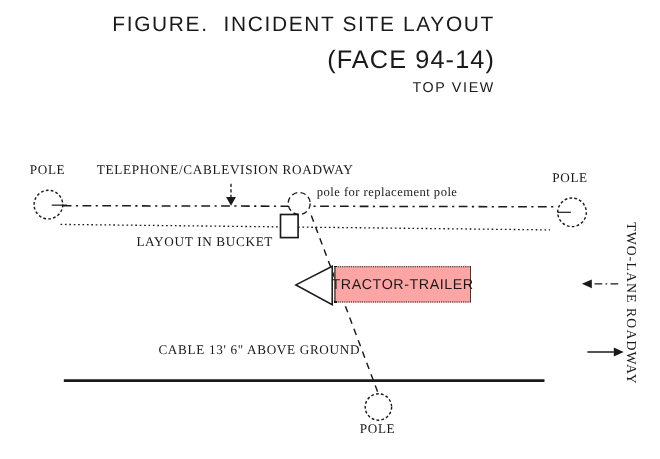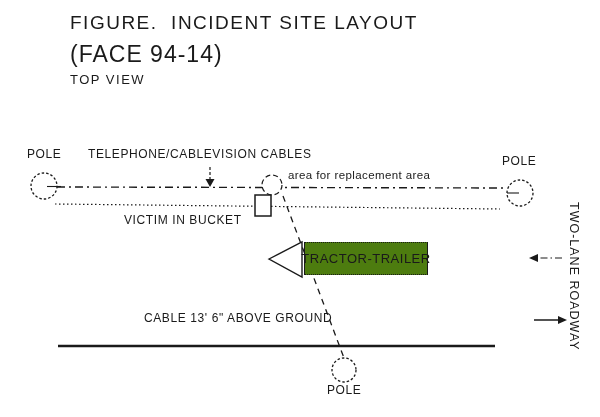--- a/index.html
+++ b/index.html
@@ -19,22 +19,23 @@
     position: absolute; left: 0; top: 0;
     width: 600px; height: 417px;
   }
   .lbl {
     position: absolute;
     font-size: 12px;
     letter-spacing: 0.6px;
     white-space: nowrap;
     color: #1a1a1a;
     line-height: 1.1;
+    font-family: Liberation Serif, serif;
   }
-  .title-block div { position: absolute; text-align: left; width: 380px; left: 70px; }
+  .title-block div { position: absolute; text-align: right; width: 380px; left: 70px; }
   .title-main { top: 12px;  font-size: 19px; letter-spacing: 1.5px; white-space: pre; }
   .title-sub  { top: 41px;  font-size: 23px; letter-spacing: 1px; }
   .title-view { top: 72px;  font-size: 13px; letter-spacing: 1.5px; }
 
   .lbl-pole-left    { left: 27px;  top: 148px; }
   .lbl-cables       { left: 88px;  top: 148px; }
   .lbl-pole-right   { left: 502px; top: 155px; }
   .lbl-area         { left: 288px; top: 169px; font-size: 11.5px; letter-spacing: 0.4px; }
   .lbl-victim       { left: 124px; top: 214px; }
   .lbl-cable-height { left: 144px; top: 312px; }
@@ -47,21 +48,21 @@
     font-size: 12.5px;
     letter-spacing: 1px;
     height: 160px;
   }
 
   .tractor-box {
     position: absolute;
     left: 304px; top: 242px;
     width: 124px; height: 33px;
     box-sizing: border-box;
-    background: #4d7c0f;
+    background: #fca5a5;
     border-width: 1.7px;
     border-color: #1a1a1a;
     border-style: dotted solid;  
     display: flex; align-items: center; justify-content: center;
     font-size: 13px;
     letter-spacing: 0.5px;
     white-space: nowrap;
   }
 </style>
 </head>
@@ -102,24 +103,24 @@
     <polygon points="558,316 558,324 567,320" fill="#1a1a1a"></polygon>
   </svg>
 
   <div class="title-block">
     <div class="title-main">FIGURE.  INCIDENT SITE LAYOUT</div>
     <div class="title-sub">(FACE 94-14)</div>
     <div class="title-view">TOP VIEW</div>
   </div>
 
   <div class="lbl lbl-pole-left">POLE</div>
-  <div class="lbl lbl-cables">TELEPHONE/CABLEVISION CABLES</div>
+  <div class="lbl lbl-cables">TELEPHONE/CABLEVISION ROADWAY</div>
   <div class="lbl lbl-pole-right">POLE</div>
-  <div class="lbl lbl-area">area for replacement area</div>
-  <div class="lbl lbl-victim">VICTIM IN BUCKET</div>
+  <div class="lbl lbl-area">pole for replacement pole</div>
+  <div class="lbl lbl-victim">LAYOUT IN BUCKET</div>
   <div class="lbl lbl-cable-height">CABLE 13' 6" ABOVE GROUND</div>
   <div class="lbl lbl-pole-bottom">POLE</div>
   <div class="lbl lbl-roadway">TWO-LANE ROADWAY</div>
 
   <div class="tractor-box">
     <span>TRACTOR-TRAILER</span>
   </div>
 
 </div>
 

